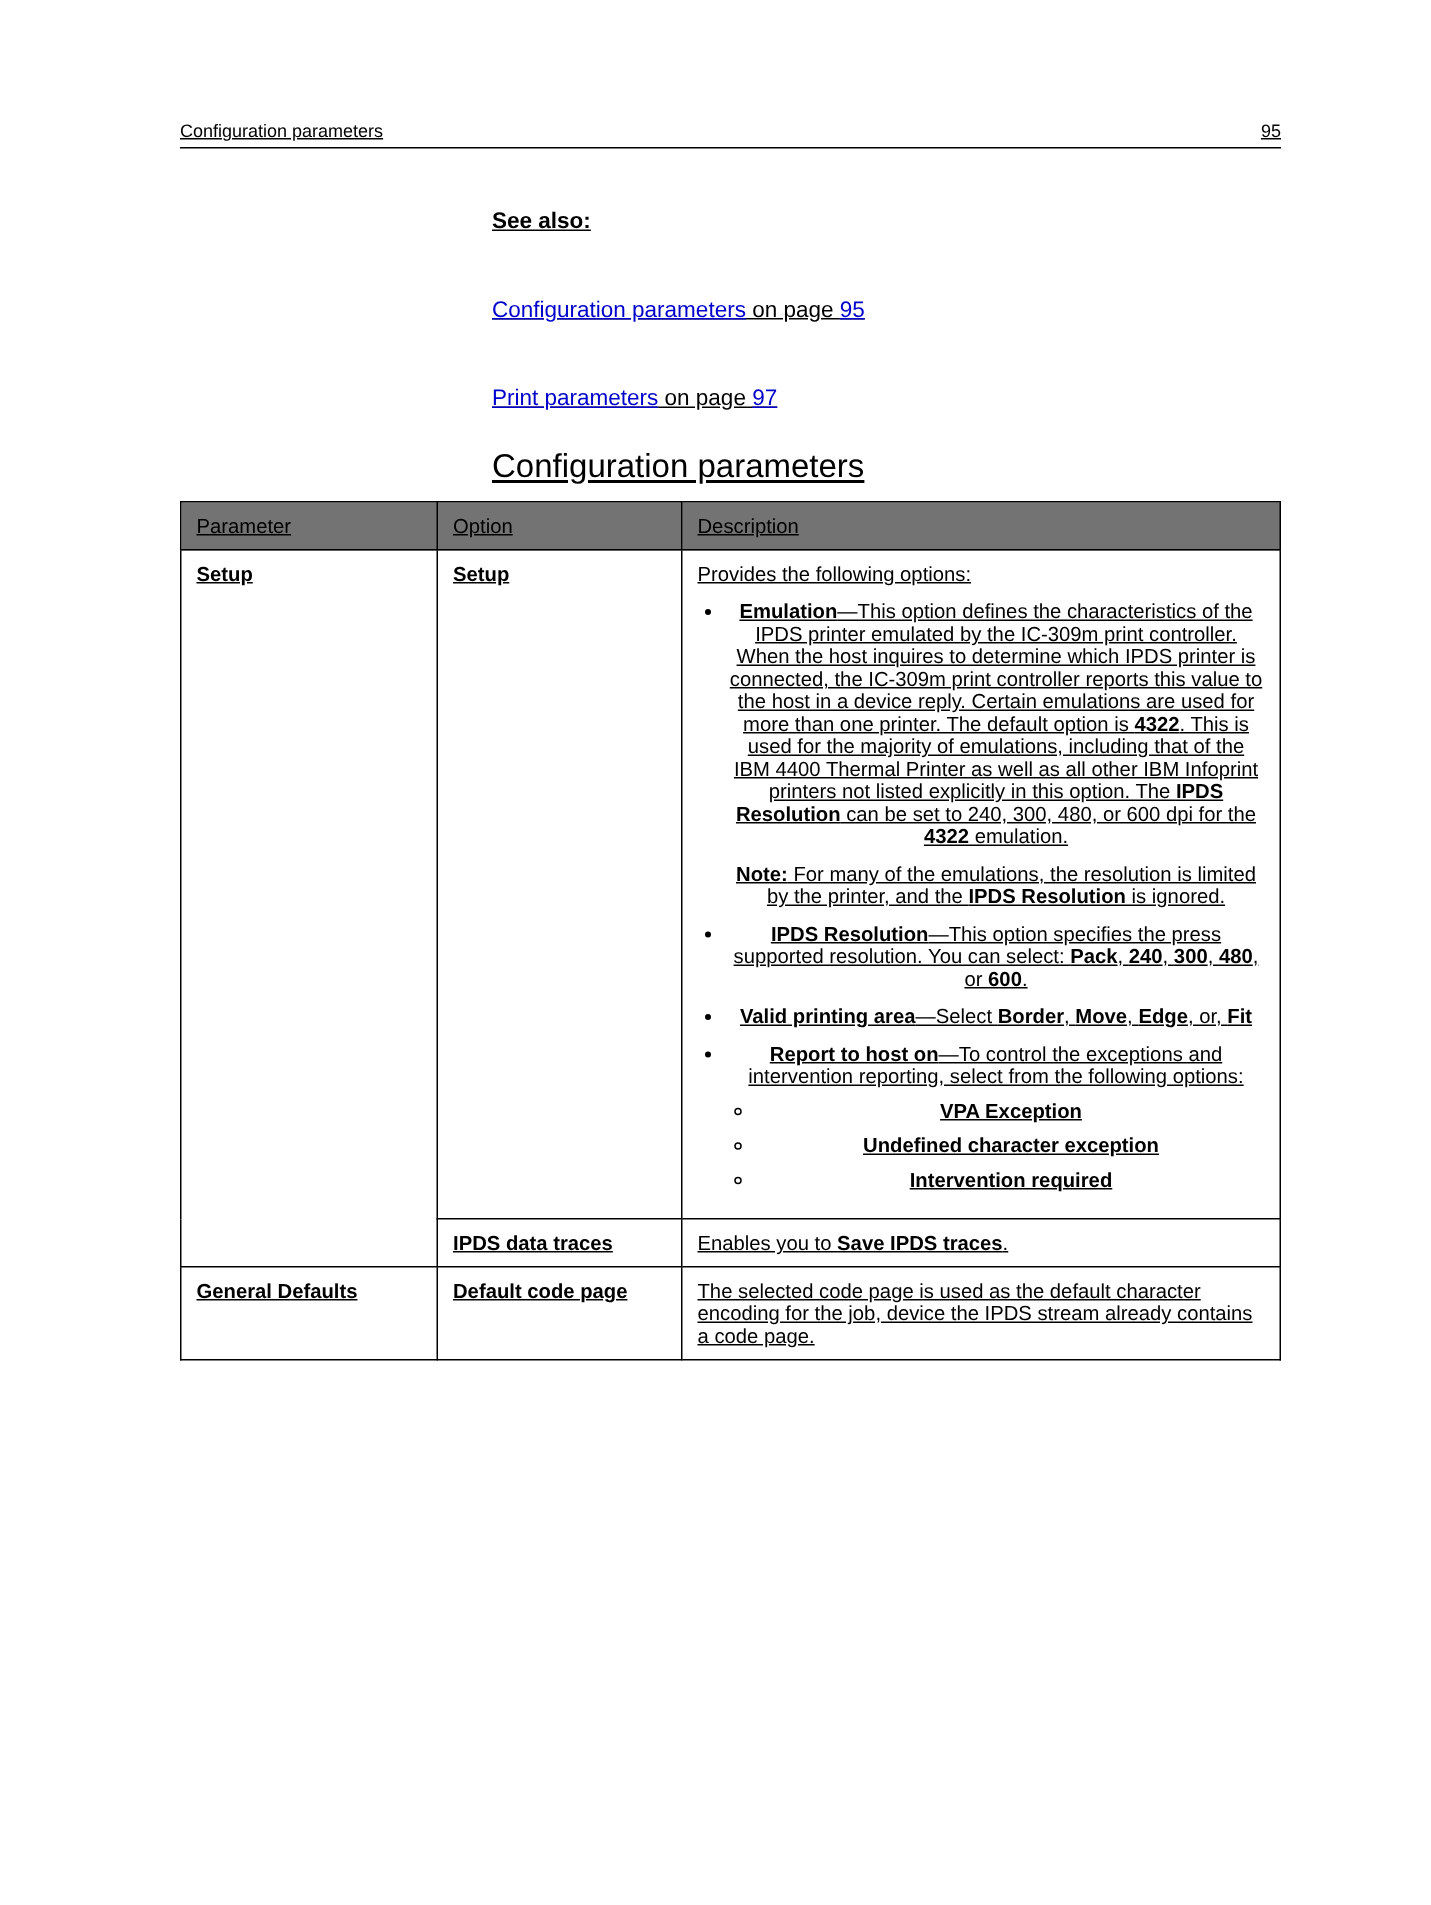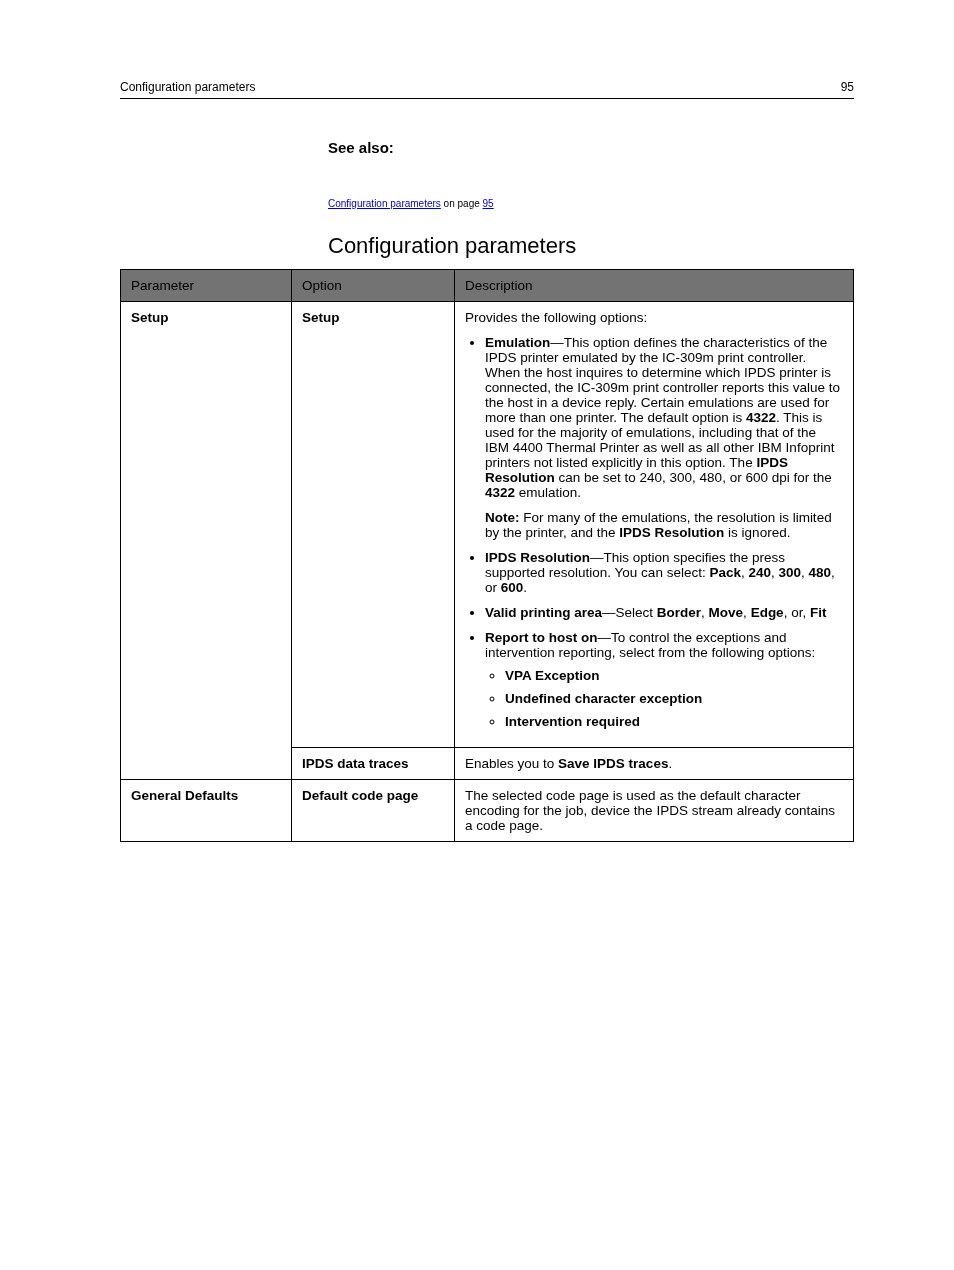--- a/index.html
+++ b/index.html
@@ -8,20 +8,21 @@
     font-size: 14px;
     color: #000;
     background: #fff;
   }
   .page {
     width: 954px;
     height: 1270px;
     box-sizing: border-box;
     padding: 80px 100px 56px 120px;
     position: relative;
+    text-decoration: underline;
   }
   .header-bar {
     display: flex;
     justify-content: space-between;
     font-size: 12px;
     border-bottom: 1px solid #000;
     padding-bottom: 4px;
     margin-bottom: 40px;
   }
   .content-indent {
@@ -36,21 +37,21 @@
     margin-bottom: 10px;
     font-size: 15px;
   }
   .see-also-title {
     font-weight: bold;
     margin-bottom: 6px;
     font-size: 15px;
   }
   .see-also-line {
     margin-bottom: 6px;
-    font-size: 10px;
+    font-size: 15px;
     margin-top: 42px;
   }
   a.link {
     color: #0000cc;
     text-decoration: underline;
   }
   h2.section-heading {
     font-size: 22px;
     font-weight: normal;
     margin: 24px 0 10px 0;
@@ -80,20 +81,21 @@
   .cell-bold {
     font-weight: bold;
   }
   .desc p {
     margin: 0 0 10px 0;
   }
   .desc ul {
     list-style: disc;
     padding-left: 20px;
     margin: 0 0 10px 0;
+    text-align: center;
   }
   .desc ul li {
     margin-bottom: 10px;
   }
   .desc ul.sub {
     list-style: circle;
     margin-top: 8px;
     margin-bottom: 4px;
   }
   .desc ul.sub li {
@@ -110,20 +112,23 @@
     <span>Configuration parameters</span>
     <span>95</span>
   </div>
 
   <div class="content-indent">
 
     <div class="see-also-title">See also:</div>
 
     <div class="see-also-line">
       <a class="link" href="#">Configuration parameters</a><span> on page </span><a class="link" href="#">95</a>
+    </div>
+    <div class="see-also-line">
+      <a class="link" href="#">Print parameters</a><span> on page </span><a class="link" href="#">97</a>
     </div>
 
     <h2 class="section-heading">Configuration parameters</h2>
 
   </div>
 
   <table class="params">
     <thead>
       <tr>
         <th style="width:150px">Parameter</th>

